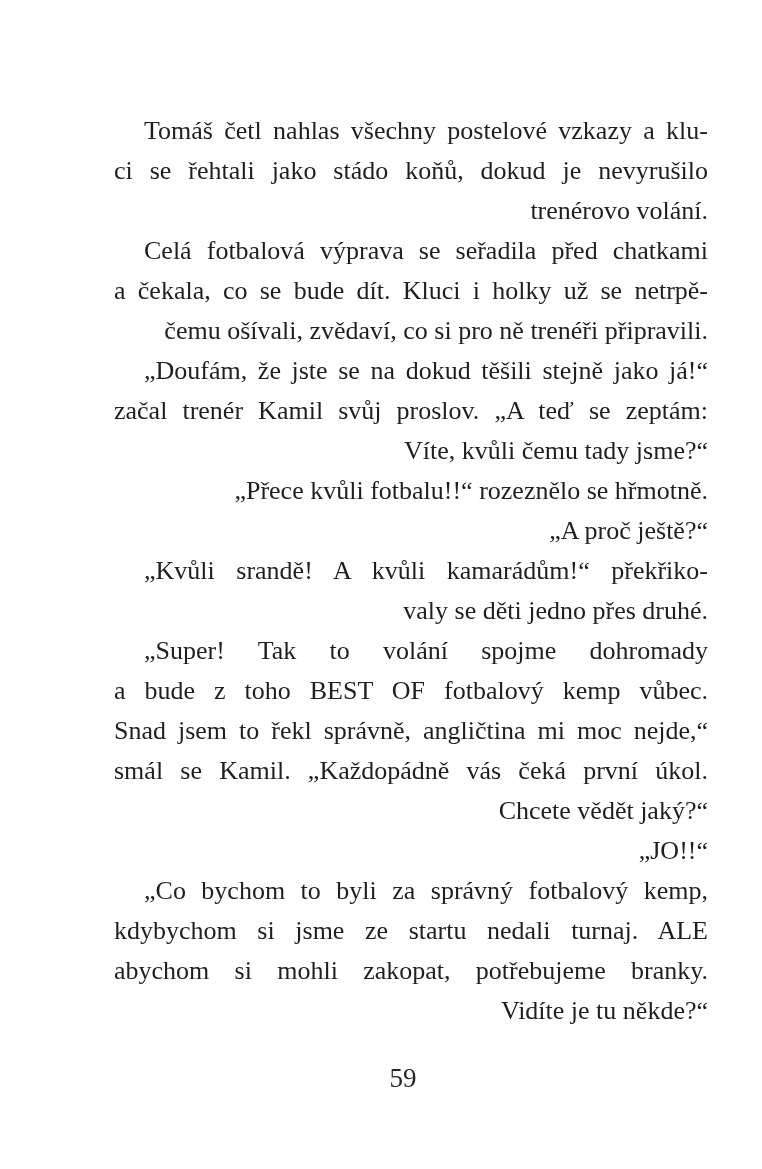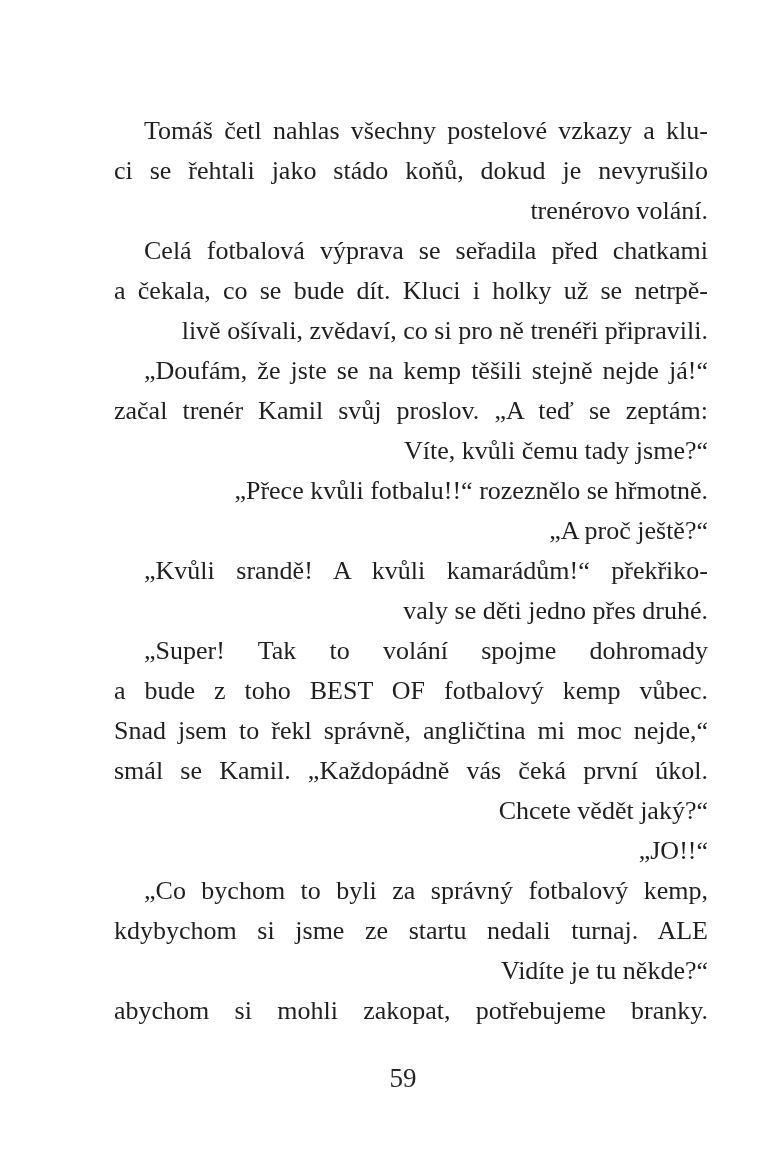--- a/index.html
+++ b/index.html
@@ -55,24 +55,24 @@
 <div class="book-page">
   <div class="text-block" id="text-block">
       <div class="paragraph">
         <div class="line indent just">Tomáš četl nahlas všechny postelové vzkazy a klu-</div>
         <div class="line just">ci se řehtali jako stádo koňů, dokud je nevyrušilo</div>
         <div class="line">trenérovo volání.</div>
       </div>
       <div class="paragraph">
         <div class="line indent just">Celá fotbalová výprava se seřadila před chatkami</div>
         <div class="line just">a čekala, co se bude dít. Kluci i holky už se netrpě-</div>
-        <div class="line">livě ošívali, zvědaví, co si pro ně trenéři připravili.</div>
+        <div class="line">čemu ošívali, zvědaví, co si pro ně trenéři připravili.</div>
       </div>
       <div class="paragraph">
-        <div class="line indent just">„Doufám, že jste se na kemp těšili stejně nejde já!“</div>
+        <div class="line indent just">„Doufám, že jste se na dokud těšili stejně jako já!“</div>
         <div class="line just">začal trenér Kamil svůj proslov. „A teď se zeptám:</div>
         <div class="line">Víte, kvůli čemu tady jsme?“</div>
       </div>
       <div class="paragraph">
         <div class="line indent">„Přece kvůli fotbalu!!“ rozeznělo se hřmotně.</div>
       </div>
       <div class="paragraph">
         <div class="line indent">„A proč ještě?“</div>
       </div>
       <div class="paragraph">
@@ -85,18 +85,18 @@
         <div class="line just">Snad jsem to řekl správně, angličtina mi moc nejde,“</div>
         <div class="line just">smál se Kamil. „Každopádně vás čeká první úkol.</div>
         <div class="line">Chcete vědět jaký?“</div>
       </div>
       <div class="paragraph">
         <div class="line indent">„JO!!“</div>
       </div>
       <div class="paragraph">
         <div class="line indent just">„Co bychom to byli za správný fotbalový kemp,</div>
         <div class="line just">kdybychom si jsme ze startu nedali turnaj. ALE</div>
+        <div class="line just">abychom si mohli zakopat, potřebujeme branky.</div>
         <div class="line">Vidíte je tu někde?“</div>
-        <div class="line just">abychom si mohli zakopat, potřebujeme branky.</div>
       </div>
     </div>
   <div class="page-number">59</div>
 </div>
 
 </body></html>

